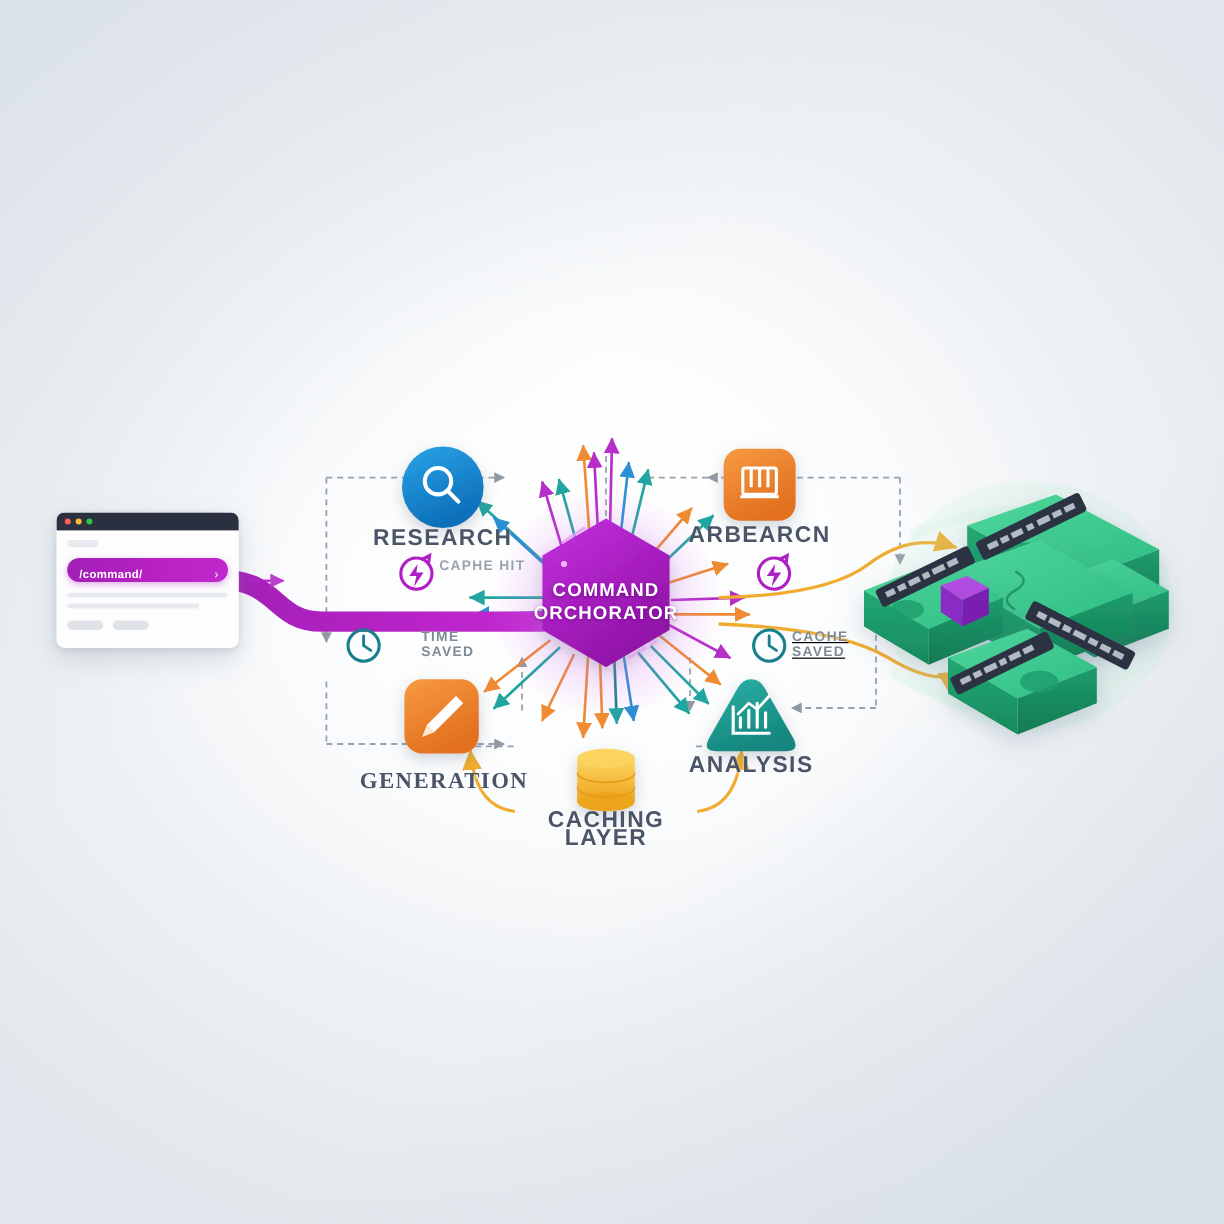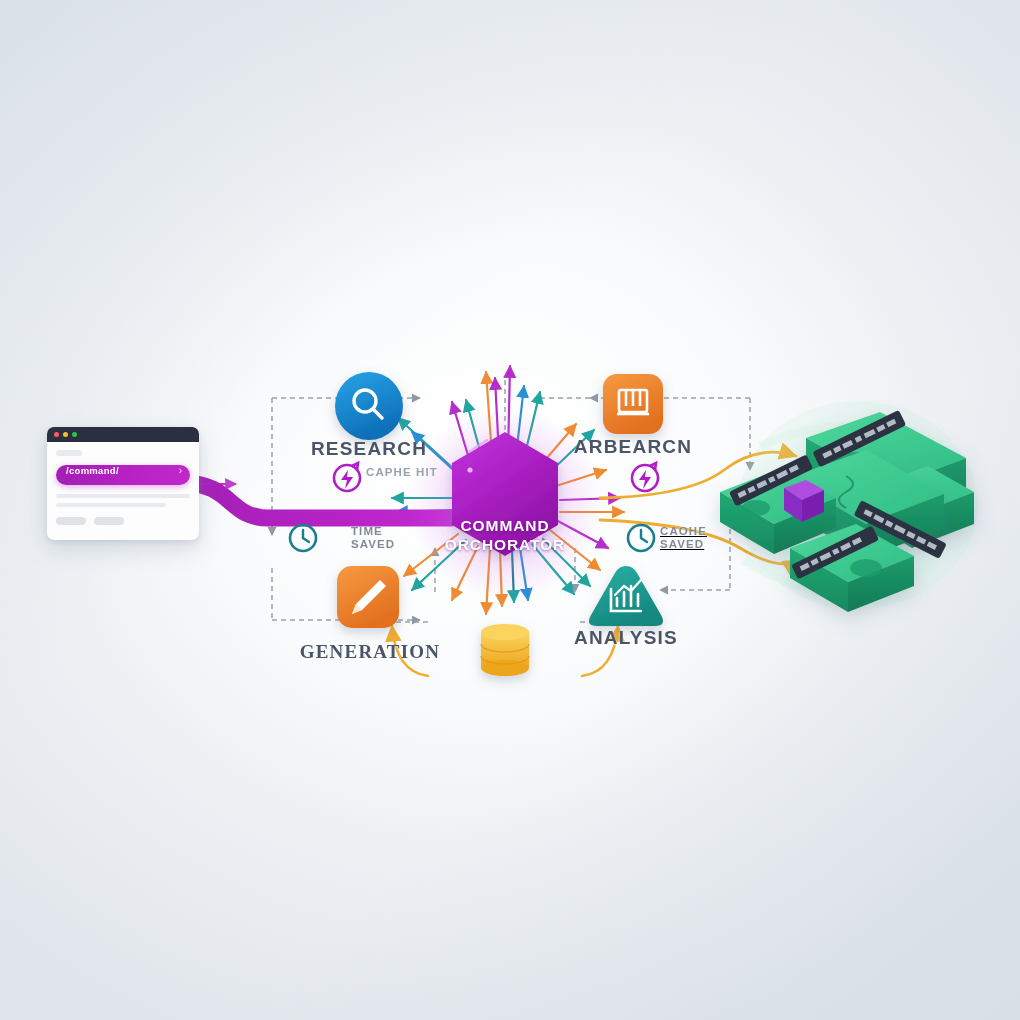--- a/index.html
+++ b/index.html
@@ -35,39 +35,38 @@
     color:#9aa3ad;font-size:11.5px;font-weight:bold;letter-spacing:1.1px;
     line-height:13px;text-transform:uppercase;white-space:pre-line;
     text-shadow:0 1px 2px rgba(255,255,255,.9);
   }
   .badge.teal .btxt{color:#7f8b95;}
   .hub-text{
     position:absolute;z-index:7;width:200px;text-align:center;
     color:#fff;font-weight:bold;font-size:15.5px;line-height:19px;
     letter-spacing:.9px;text-transform:uppercase;white-space:pre-line;
     text-shadow:0 1px 3px rgba(80,0,110,.55);
-    margin-top:33px;
   }
   
   #terminal{
     position:absolute;z-index:5;left:47px;top:427px;width:152px;height:113px;
     border-radius:7px;background:#fdfdfe;
     box-shadow:0 9px 22px rgba(120,135,155,.26), 0 2px 5px rgba(120,135,155,.18);
     overflow:hidden;
   }
   #tbar{height:15px;background:#2b3040;display:flex;align-items:center;padding-left:7px;gap:4px;}
   .dot{width:5px;height:5px;border-radius:50%;}
   .d1{background:#ff5f57}.d2{background:#febc2e}.d3{background:#28c840}
   #tbody{padding:8px 9px 0 9px;}
   .skel{background:#e7eaee;border-radius:3px;}
   .s-title{width:26px;height:6px;margin-bottom:9px;}
   .cmdpill{
     position:relative;height:20px;border-radius:10px;
     background:linear-gradient(90deg,#a21fb5 0%,#b821c4 55%,#c028cb 100%);
-    display:flex;align-items:flex-start;justify-content:space-between;
+    display:flex;align-items:flex-end;justify-content:space-between;
     padding:0 8px 0 10px;box-shadow:0 2px 6px rgba(162,31,181,.35);
   }
   .cmdpill .ctext{color:#fff;font-size:9.5px;font-weight:bold;letter-spacing:.3px;}
   .cmdpill .chev{color:#fff;font-size:10px;opacity:.92;}
   .s-l1{width:100%;height:4px;margin-top:9px;}
   .s-l2{width:82%;height:4px;margin-top:5px;}
   .btnrow{display:flex;gap:8px;margin-top:10px;}
   .s-b{width:30px;height:8px;border-radius:4px;background:#dfe3e8;}
 </style>
 </head>
@@ -376,20 +375,22 @@
     </g>
   </svg>
 
   <div class="hub-text" style="left:405px;top:483px;">COMMAND
 ORCHORATOR</div>
 
   <div class="node-label" style="left:299px;top:441px;width:140px;">RESEARCH</div>
   <div class="node-label" style="left:563px;top:439px;width:140px;">ARBEARCN</div>
   <div class="node-label" style="left:298px;top:644px;width:144px;font-family:Liberation Serif, serif;">GENERATION</div>
   <div class="node-label" style="left:556px;top:630px;width:140px;">ANALYSIS</div>
+  <div class="node-label" style="left:435px;top:676px;width:140px;">CACHING
+LAYER</div>
 
   <div class="badge" style="left:366px;top:466px;">
     <span class="btxt">CAPHE HIT</span>
   </div>
   <div class="badge teal" style="left:322px;top:525px;margin-left:29px;">
     <span class="btxt">TIME
 SAVED</span>
   </div>
   <div class="badge" style="left:664px;top:466px;">
     <span class="btxt"></span>

